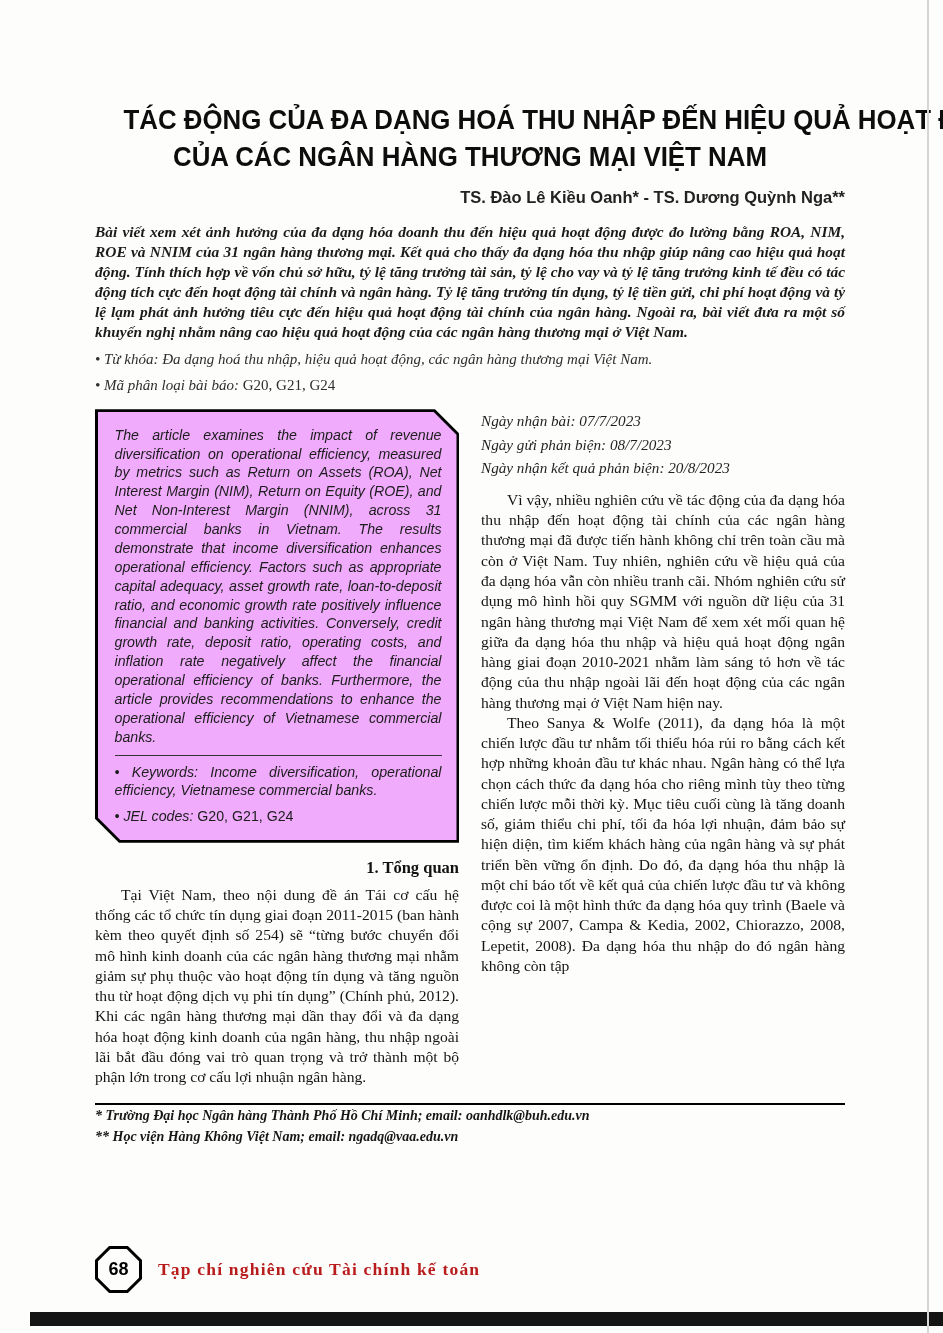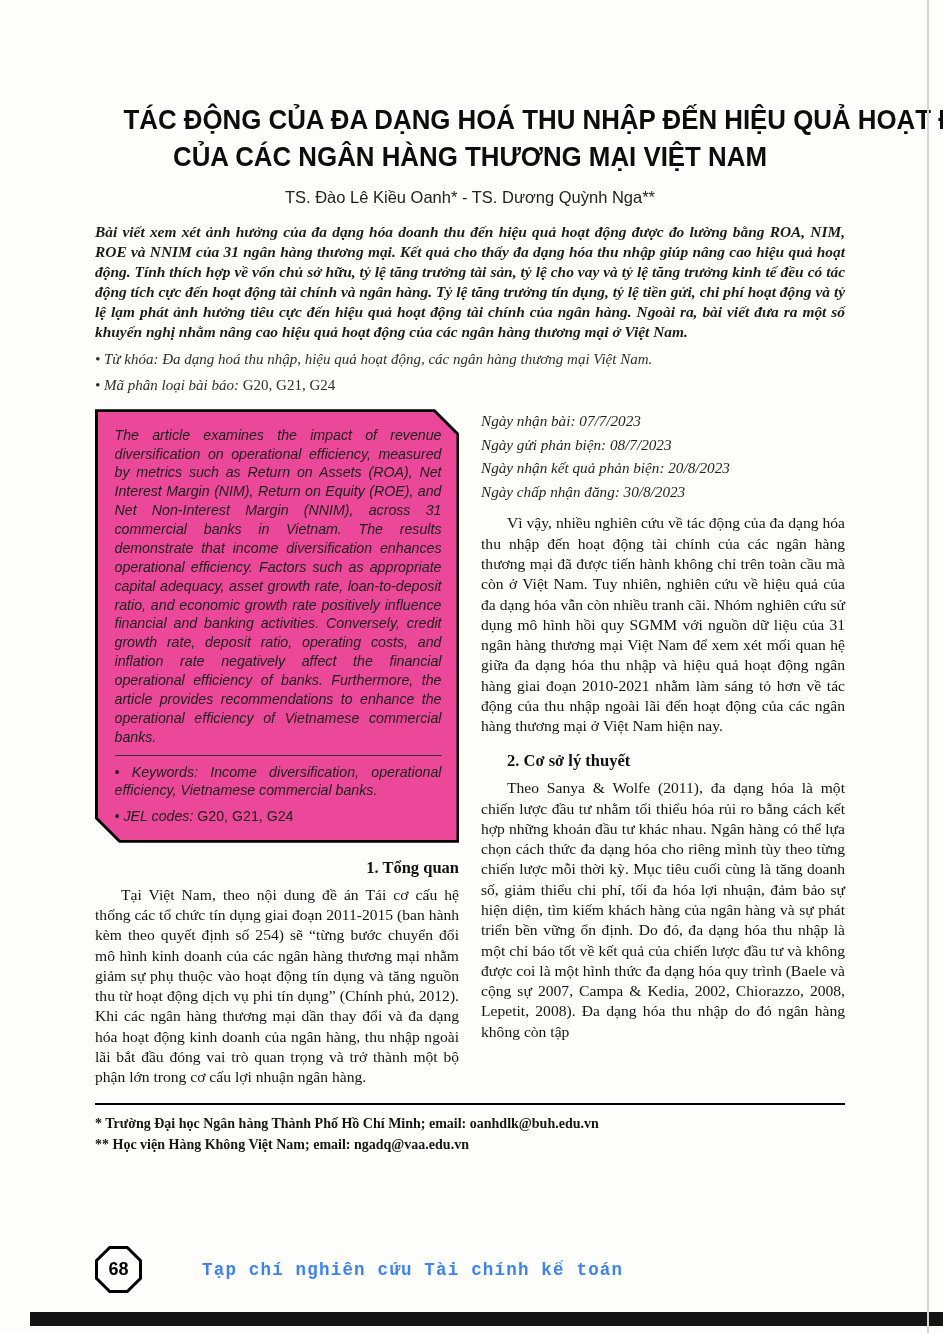--- a/index.html
+++ b/index.html
@@ -34,22 +34,22 @@
   }
 
   
   .article-title {
     margin-top:22px; text-align:center;
     font-family:"Liberation Sans", sans-serif; font-weight:800;
     font-size:27.5px; line-height:1.33; color:#0d0d0d;
   }
   .article-title .tline { display:inline-block; transform:scaleX(0.94); transform-origin:center; white-space:nowrap; }
   .authors {
-    margin-top:13px; text-align:center;
-    font-family:"Liberation Sans", sans-serif; font-weight:normal; font-size:16.5px; color:#222;
+    margin-top:13px; text-align:right;
+    font-family:"Liberation Sans", sans-serif; font-weight:bold; font-size:16.5px; color:#222;
   }
 
   
   .abstract-vi {
     margin-top:15px; text-align:justify;
     font-weight:bold; font-style:italic; font-size:15.4px; line-height:1.3; color:#1b1b1b;font-family:Liberation Serif, serif;
   }
   .meta-line { margin-top:9px; font-size:15px; color:#2e2e2e; }
   .meta-line .lbl { font-style:italic; }
   .meta-line .val { font-style:italic; }
@@ -59,21 +59,21 @@
   .columns { display:flex; gap:22px; margin-top:15px; align-items:flex-start; }
   .col { flex:1 1 0; min-width:0; }
 
   
   .cutbox-outer {
     background:#000;
     clip-path: polygon(0 0, calc(100% - 24px) 0, 100% 24px, 100% 100%, 24px 100%, 0 calc(100% - 24px));
     padding:2.5px;
   }
   .cutbox-inner {
-    background:#ec4899;
+    background:#f0abfc;
     clip-path: polygon(0 0, calc(100% - 23px) 0, 100% 23px, 100% 100%, 23px 100%, 0 calc(100% - 23px));
     padding:14px 15px 14px 17px;
     font-family:"Liberation Sans", sans-serif; font-style:italic;
     font-size:14.2px; line-height:1.33; color:#1c1c1c;
   }
   .abstract-en { text-align:justify; }
   .box-divider { border-top:1.3px solid #333; margin:8px 0 7px 0; }
   .box-meta { margin-top:2px; text-align:justify; }
   .box-meta .lbl { font-weight:normal; }
   .box-meta.jel { margin-top:7px; }
@@ -87,43 +87,43 @@
   .sec-heading.indented { text-indent:26px; }
   .body-para {
     text-align:justify; text-indent:26px;
     font-size:15.6px; line-height:1.3; color:#141414;
   }
   .dates { font-style:italic; font-size:15.2px; line-height:1.55; color:#1f1f1f; }
   .spacer-sm { height:10px; }
 
   
   .footnotes {
-    margin-top:16px; border-top:2px solid #000; padding-top:8px;
-    font-weight:bold; font-size:14px; line-height:1.5; color:#161616;
+    margin-top:16px; border-top:2px solid #000; 
+    font-weight:bold; font-style:italic; font-size:14px; line-height:1.5; color:#161616;
   }
 
   
   .footer {
     position:absolute; left:95px; right:98px; bottom:40px;
     display:flex; align-items:center; gap:16px;
   }
   .badge {
     width:47px; height:47px; background:#000; flex:0 0 auto;
     clip-path: polygon(30% 0,70% 0,100% 30%,100% 70%,70% 100%,30% 100%,0 70%,0 30%);
     display:flex; align-items:center; justify-content:center;
   }
   .badge-inner {
     width:41px; height:41px; background:#fdfdfb;
     clip-path: polygon(30% 0,70% 0,100% 30%,100% 70%,70% 100%,30% 100%,0 70%,0 30%);
     display:flex; align-items:center; justify-content:center;
     font-family:"Liberation Sans", sans-serif; font-weight:bold; font-size:18px; color:#000;
   }
   .journal-name {
-    font-family:Liberation Mono, monospace; font-weight:bold;
-    font-size:17.5px; letter-spacing:1.2px; color:#3b82f6;margin-left:44px;
+    font-family:Liberation Serif, serif; font-weight:bold;
+    font-size:17.5px; letter-spacing:1.2px; color:#b91c1c;
   }
 
   
   .bottom-bar { position:absolute; left:30px; right:0; bottom:7px; height:14px; background:#141414; }
   .edge-line { position:absolute; top:0; bottom:0; right:14px; width:2px; background:#d8d6d2; }
 </style>
 </head>
 <body>
 
 <div class="page">
@@ -164,25 +164,23 @@
 
         <div class="sec-heading centered">1. Tổng quan</div>
         <div class="body-para">Tại Việt Nam, theo nội dung đề án Tái cơ cấu hệ thống các tổ chức tín dụng giai đoạn 2011-2015 (ban hành kèm theo quyết định số 254) sẽ “từng bước chuyển đổi mô hình kinh doanh của các ngân hàng thương mại nhằm giảm sự phụ thuộc vào hoạt động tín dụng và tăng nguồn thu từ hoạt động dịch vụ phi tín dụng” (Chính phủ, 2012). Khi các ngân hàng thương mại dần thay đổi và đa dạng hóa hoạt động kinh doanh của ngân hàng, thu nhập ngoài lãi bắt đầu đóng vai trò quan trọng và trở thành một bộ phận lớn trong cơ cấu lợi nhuận ngân hàng.</div>
       </div>
 
       <div class="col">
         <div class="dates">
           <div>Ngày nhận bài: 07/7/2023</div>
           <div>Ngày gửi phản biện: 08/7/2023</div>
           <div>Ngày nhận kết quả phản biện: 20/8/2023</div>
-          <div>Ngày chấp nhận đăng: 30/8/2023</div>
         </div>
         <div class="spacer-sm"></div>
         <div class="body-para">Vì vậy, nhiều nghiên cứu về tác động của đa dạng hóa thu nhập đến hoạt động tài chính của các ngân hàng thương mại đã được tiến hành không chỉ trên toàn cầu mà còn ở Việt Nam. Tuy nhiên, nghiên cứu về hiệu quả của đa dạng hóa vẫn còn nhiều tranh cãi. Nhóm nghiên cứu sử dụng mô hình hồi quy SGMM với nguồn dữ liệu của 31 ngân hàng thương mại Việt Nam để xem xét mối quan hệ giữa đa dạng hóa thu nhập và hiệu quả hoạt động ngân hàng giai đoạn 2010-2021 nhằm làm sáng tỏ hơn về tác động của thu nhập ngoài lãi đến hoạt động của các ngân hàng thương mại ở Việt Nam hiện nay.</div>
-        <div class="sec-heading indented">2. Cơ sở lý thuyết</div>
         <div class="body-para">Theo Sanya &amp; Wolfe (2011), đa dạng hóa là một chiến lược đầu tư nhằm tối thiểu hóa rủi ro bằng cách kết hợp những khoản đầu tư khác nhau. Ngân hàng có thể lựa chọn cách thức đa dạng hóa cho riêng mình tùy theo từng chiến lược mỗi thời kỳ. Mục tiêu cuối cùng là tăng doanh số, giảm thiểu chi phí, tối đa hóa lợi nhuận, đảm bảo sự hiện diện, tìm kiếm khách hàng của ngân hàng và sự phát triển bền vững ổn định. Do đó, đa dạng hóa thu nhập là một chỉ báo tốt về kết quả của chiến lược đầu tư và không được coi là một hình thức đa dạng hóa quy trình (Baele và cộng sự 2007, Campa &amp; Kedia, 2002, Chiorazzo, 2008, Lepetit, 2008). Đa dạng hóa thu nhập do đó ngân hàng không còn tập</div>
       </div>
     </div>
 
     <div class="footnotes">
       <div>* Trường Đại học Ngân hàng Thành Phố Hồ Chí Minh; email: oanhdlk@buh.edu.vn</div>
       <div>** Học viện Hàng Không Việt Nam; email: ngadq@vaa.edu.vn</div>
     </div>
   </div>
 

